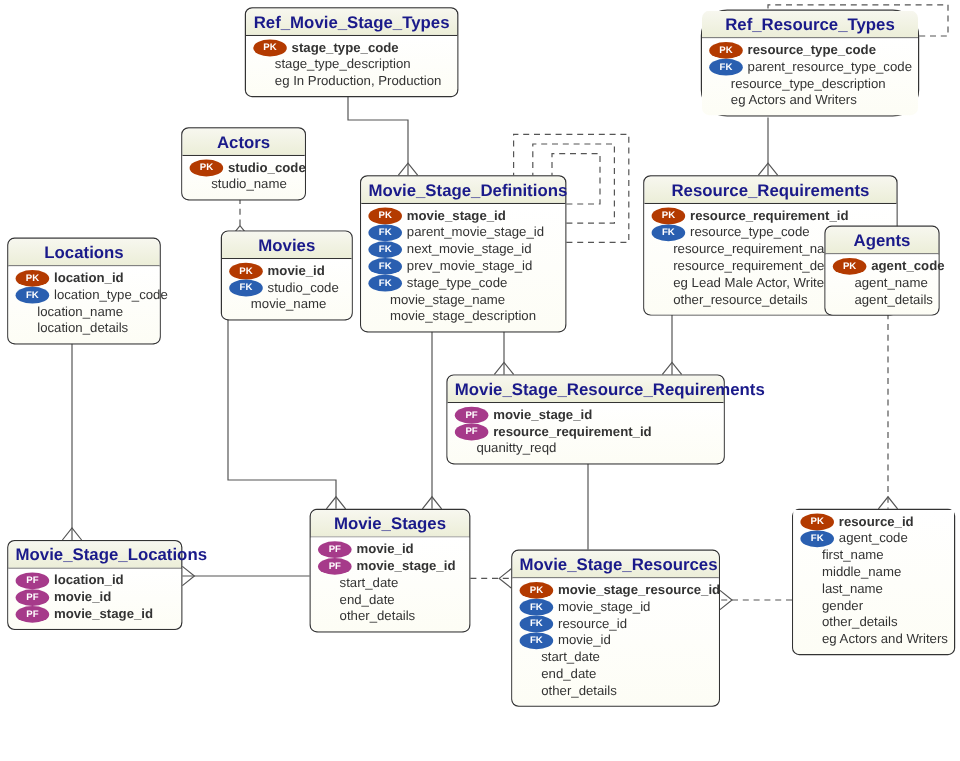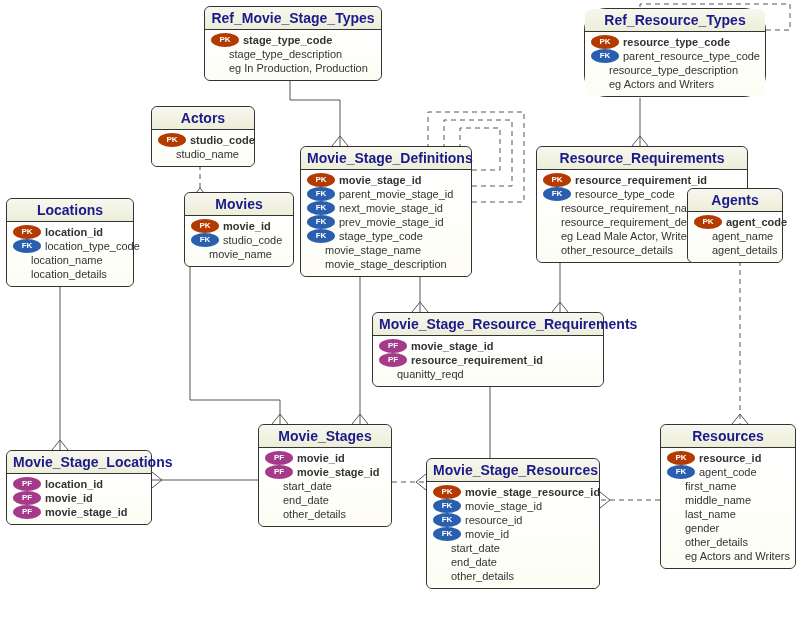--- a/index.html
+++ b/index.html
@@ -403,21 +403,20 @@
             <span class="none-badge"></span>
             <span class="field">end_date</span>
           </div>
           <div class="row">
             <span class="none-badge"></span>
             <span class="field">other_details</span>
           </div>
         </div>
       </div>
       <div class="entity" style="left: 660px; top: 424px; width: 136px;">
-        <div class="entity-title">Resources</div>
         <div class="entity-body">
           <div class="row">
             <span class="badge pk">PK</span>
             <span class="field key">resource_id</span>
           </div>
           <div class="row">
             <span class="badge fk">FK</span>
             <span class="field italic">agent_code</span>
           </div>
           <div class="row">

